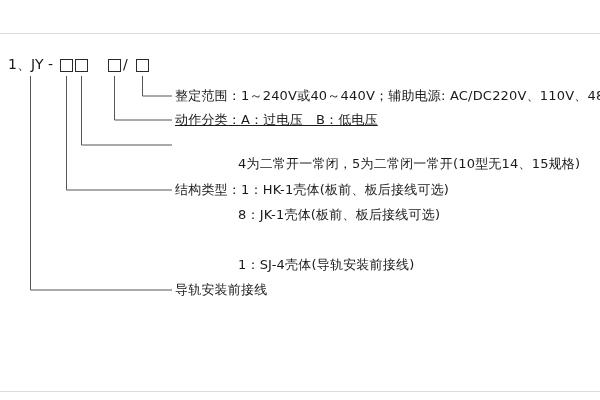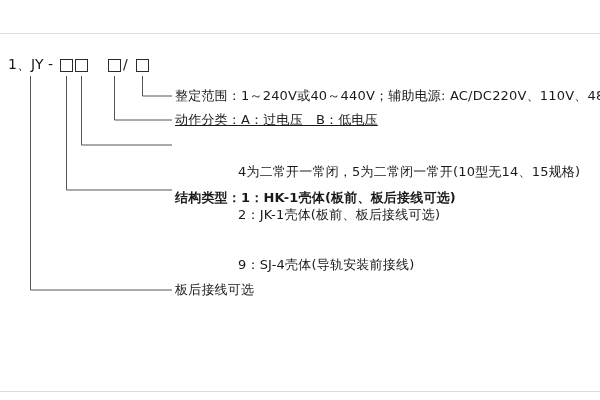--- a/index.html
+++ b/index.html
@@ -82,21 +82,21 @@
   <div class="box" style="left:60px; top:59px;"></div>
   <div class="box" style="left:75px; top:59px;"></div>
   <div class="box" style="left:108px; top:59px;"></div>
   <span class="model-text" style="left:123px; top:55px;">/</span>
   <div class="box" style="left:136px; top:59px;"></div>
 
   <div class="label" style="left:175px; top:88px;">整定范围：1～240V或40～440V；辅助电源: AC/DC220V、110V、48V</div>
 
   <div class="label" style="left:175px; top:112px;text-decoration:underline;">动作分类：A：过电压   B：低电压</div>
 
-  <div class="label" style="left:238px; top:164px;">4为二常开一常闭，5为二常闭一常开(10型无14、15规格)</div>
+  <div class="label" style="left:238px; top:156px;">4为二常开一常闭，5为二常闭一常开(10型无14、15规格)</div>
 
-  <div class="label" style="left:175px; top:190px;font-weight:bold;">结构类型：1：HK-1壳体(板前、板后接线可选)</div>
-  <div class="label" style="left:238px; top:207px;">2：JK-1壳体(板前、板后接线可选)</div>
-  <div class="label" style="left:238px; top:257px;">9：SJ-4壳体(导轨安装前接线)</div>
+  <div class="label" style="left:175px; top:182px;">结构类型：1：HK-1壳体(板前、板后接线可选)</div>
+  <div class="label" style="left:238px; top:207px;">8：JK-1壳体(板前、板后接线可选)</div>
+  <div class="label" style="left:238px; top:257px;">1：SJ-4壳体(导轨安装前接线)</div>
 
-  <div class="label" style="left:175px; top:282px;">板后接线可选</div>
+  <div class="label" style="left:175px; top:282px;">导轨安装前接线</div>
 
 </div>
 
 </body></html>

